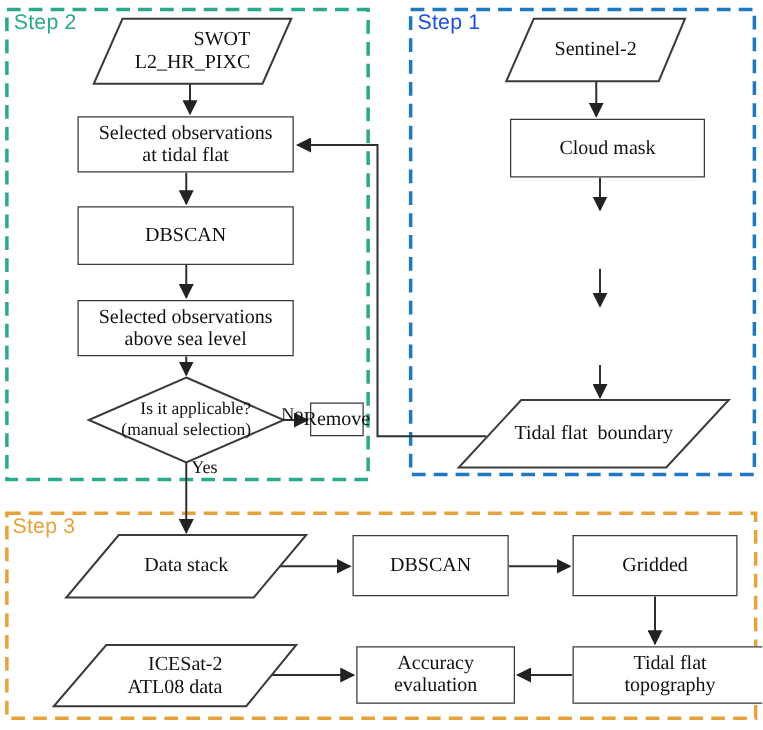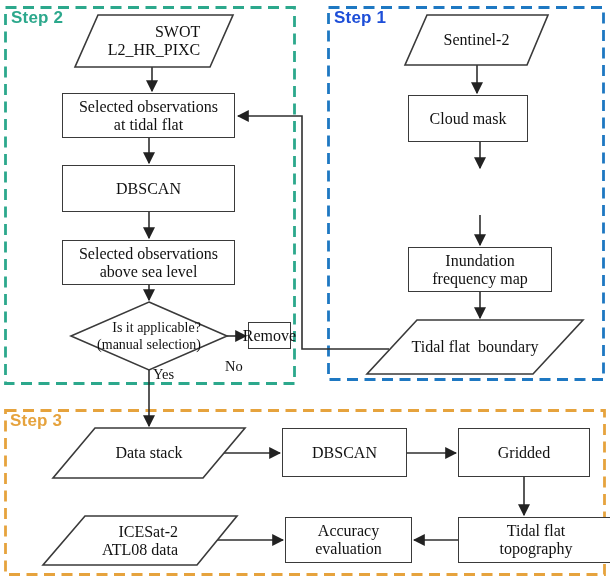--- a/index.html
+++ b/index.html
@@ -13,21 +13,21 @@
     position:absolute;box-sizing:border-box;border:1.6px solid #3a3a3a;
     background:#ffffff;display:flex;align-items:center;justify-content:center;
     text-align:center;white-space:pre-wrap;font-size:16px;line-height:1.12;
   }
   .olabel{
     position:absolute;display:flex;align-items:center;justify-content:center;
     text-align:right;white-space:pre-wrap;font-size:16px;line-height:1.12;
   }
   .steplabel{
     position:absolute;font-family:"Liberation Sans","DejaVu Sans",sans-serif;
-    font-weight:700;font-size:17px;letter-spacing:.2px;
+    font-weight:400;font-size:17px;letter-spacing:.2px;
   }
   .diamond-label{font-size:14px;line-height:1.25;}
   .remove-node{font-size:16px;}
   .edgelabel{position:absolute;font-size:14.5px;}
 </style>
 </head>
 <body>
 
 <div class="stage">
 
@@ -74,36 +74,34 @@
   <div class="steplabel" style="left: 11px; top: 8px; color: rgb(44, 168, 140);">Step 2</div>
   <div class="steplabel" style="left: 334px; top: 8px; color: #1d4ed8;">Step 1</div>
   <div class="steplabel" style="left: 10px; top: 411px; color: rgb(230, 163, 61);">Step 3</div>
 
   <div class="node" style="left:62px;top:93px;width:173px;height:45px;">Selected observations
 at tidal flat</div>
   <div class="node" style="left:62px;top:165px;width:173px;height:47px;">DBSCAN</div>
   <div class="node" style="left:62px;top:240px;width:173px;height:45px;">Selected observations
 above sea level</div>
   <div class="node remove-node" style="left:248px;top:322px;width:43px;height:27px;">Remove</div>
-  <div class="node" style="left:408px;top:95px;width:120px;height:47px;">Cloud mask</div>
-  <div class="node" style="left:408px;top:247px;width:144px;height:45px;">Inundation
-frequency map</div>
+  <div class="node" style="left:408px;top:95px;width:156px;height:47px;">Cloud mask</div>
   <div class="node" style="left:282px;top:428px;width:125px;height:49px;">DBSCAN</div>
   <div class="node" style="left:458px;top:428px;width:132px;height:49px;">Gridded</div>
   <div class="node" style="left:458px;top:517px;width:156px;height:46px;">Tidal flat
 topography</div>
   <div class="node" style="left:285px;top:517px;width:127px;height:46px;">Accuracy
 evaluation</div>
 
   <div class="olabel" style="left:75px;top:15px;width:158px;height:52px;">SWOT
 L2_HR_PIXC</div>
   <div class="olabel" style="left:405px;top:15px;width:143px;height:50px;">Sentinel-2</div>
   <div class="olabel" style="left:53px;top:428px;width:192px;height:50px;">Data stack</div>
   <div class="olabel" style="left:367px;top:320px;width:216px;height:54px;">Tidal flat  boundary</div>
   <div class="olabel" style="left:43px;top:516px;width:194px;height:49px;">ICESat-2
 ATL08 data</div>
   <div class="olabel diamond-label" style="left:71px;top:302px;width:156px;height:68px;">Is it applicable?
 (manual selection)</div>
 
   <div class="edgelabel" style="left:153px;top:366px;">Yes</div>
-  <div class="edgelabel" style="left:225px;top:358px;text-align:right;">No</div>
+  <div class="edgelabel" style="left:225px;top:324px;text-align:right;">No</div>
 
 </div>
 
 </body></html>

